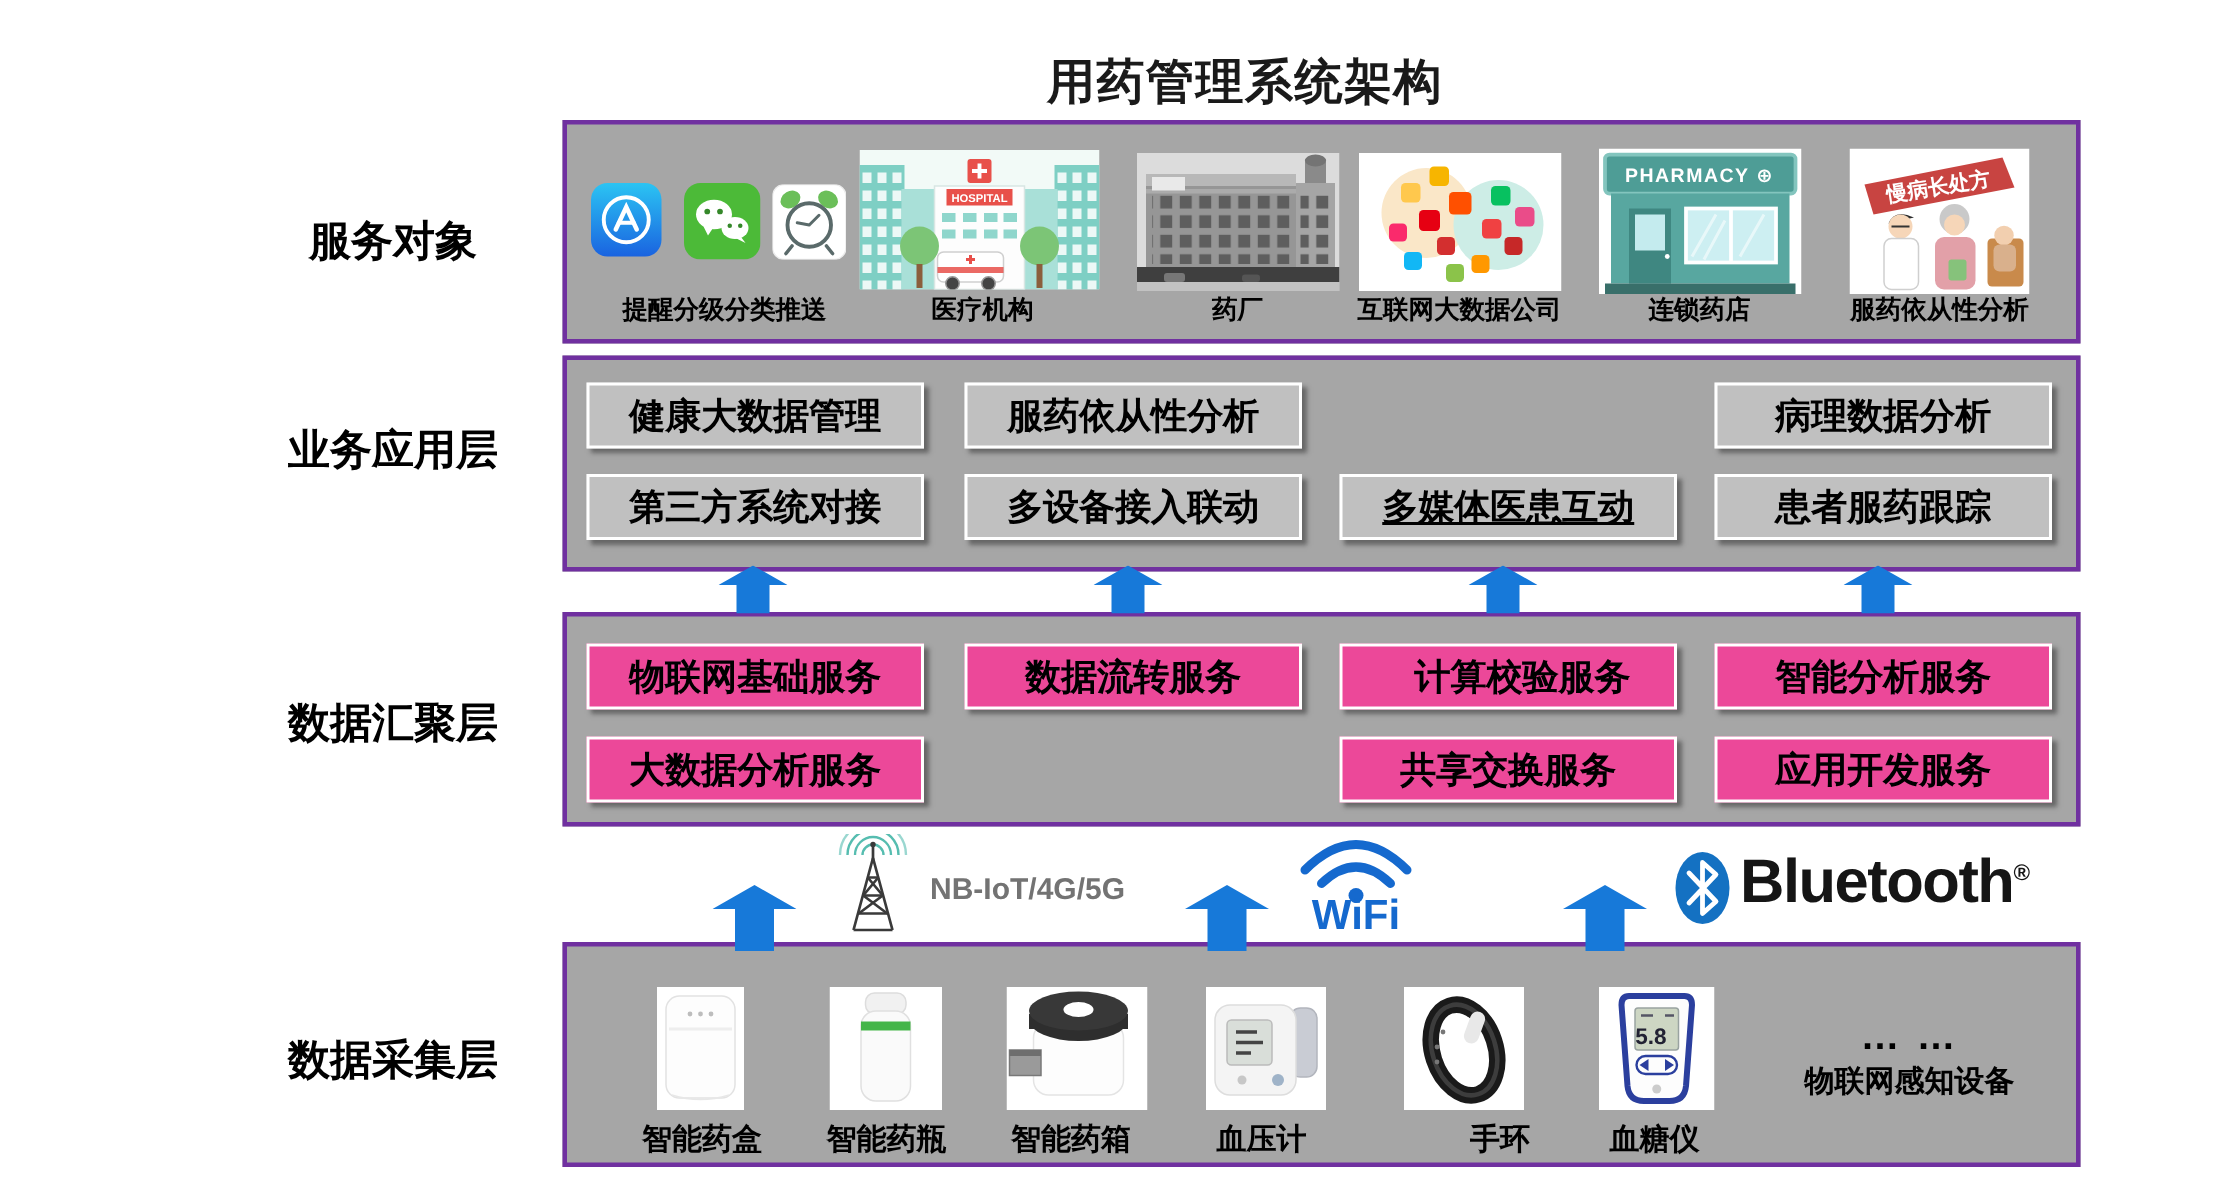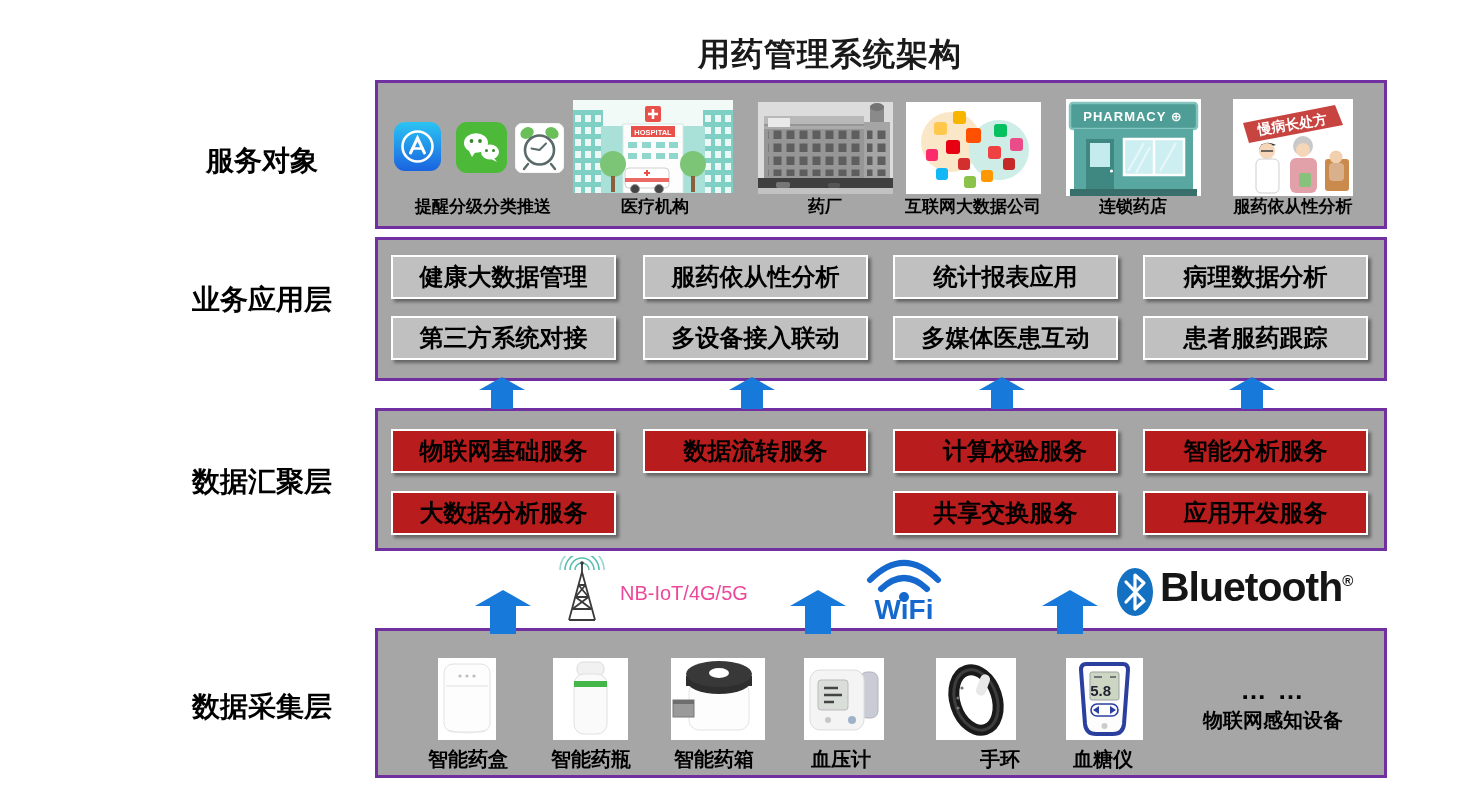--- a/index.html
+++ b/index.html
@@ -9,25 +9,25 @@
          font-size:32px;font-weight:bold;color:#1a1a1a;letter-spacing:1px;}
   .side-label{position:absolute;left:162px;width:200px;text-align:center;
               font-size:28px;font-weight:bold;color:#000;}
   .panel{position:absolute;left:375px;width:1012px;background:#A6A6A6;
          border:3px solid #7030A0;box-sizing:border-box;}
   .abs{position:absolute;}
   .gbox,.bbox{position:absolute;width:225px;height:44px;display:flex;align-items:center;
         justify-content:center;font-size:24px;font-weight:bold;color:#000;
         border:2px solid #fff;box-sizing:border-box;box-shadow:3px 3px 3px rgba(50,50,50,.55);}
   .gbox{background:#C0C0C0;}
-  .bbox{background:#b91c1c;}
+  .bbox{background:#ec4899;}
   .cap{position:absolute;text-align:center;font-size:17px;font-weight:bold;color:#000;}
   .dcap{position:absolute;text-align:center;font-size:20px;font-weight:bold;color:#000;}
   .arrow{position:absolute;z-index:5;}
-  .nbiot{position:absolute;font-size:20px;font-weight:normal;color:#ec4899;}
+  .nbiot{position:absolute;font-size:20px;font-weight:bold;color:#737373;}
   .bt-text{position:absolute;font-size:41px;font-weight:bold;color:#151515;letter-spacing:-1px;}
   .bt-text sup{font-size:15px;}
   .dots{position:absolute;font-size:26px;font-weight:bold;color:#000;text-align:center;letter-spacing:2px;}
 </style>
 </head>
 <body>
 
 <div class="canvas">
 
   <div class="title">用药管理系统架构</div>
@@ -190,25 +190,24 @@
       <circle cx="103" cy="58" r="6.5" fill="#F2CFAF"></circle>
       <rect x="96" y="64" width="15" height="18" rx="4" fill="#D9B08C"></rect>
       <rect x="66" y="74" width="12" height="14" rx="2" fill="#7CC576" opacity="0.9"></rect>
     </svg>
     <div class="cap" style="left:835px;top:112px;width:160px;">服药依从性分析</div>
   </div>
 
   <div class="panel" style="top:237px;height:144px;">
     <div class="gbox" style="left:13px;top:15px;">健康大数据管理</div>
     <div class="gbox" style="left:265px;top:15px;">服药依从性分析</div>
-    <div class="gbox" style="left:515px;top:15px;">统计报表应用</div>
     <div class="gbox" style="left:765px;top:15px;">病理数据分析</div>
     <div class="gbox" style="left:13px;top:76px;">第三方系统对接</div>
     <div class="gbox" style="left:265px;top:76px;">多设备接入联动</div>
-    <div class="gbox" style="left:515px;top:76px;">多媒体医患互动</div>
+    <div class="gbox" style="left:515px;top:76px;text-decoration:underline;">多媒体医患互动</div>
     <div class="gbox" style="left:765px;top:76px;">患者服药跟踪</div>
   </div>
 
   <svg class="arrow" style="left:479px;top:377px;" width="46" height="32" viewBox="0 0 46 32">
       <polygon points="23,0 46,13 34,13 34,32 12,32 12,13 0,13" fill="#1779D9"></polygon>
     </svg>
   <svg class="arrow" style="left:729px;top:377px;" width="46" height="32" viewBox="0 0 46 32">
       <polygon points="23,0 46,13 34,13 34,32 12,32 12,13 0,13" fill="#1779D9"></polygon>
     </svg>
   <svg class="arrow" style="left:979px;top:377px;" width="46" height="32" viewBox="0 0 46 32">

